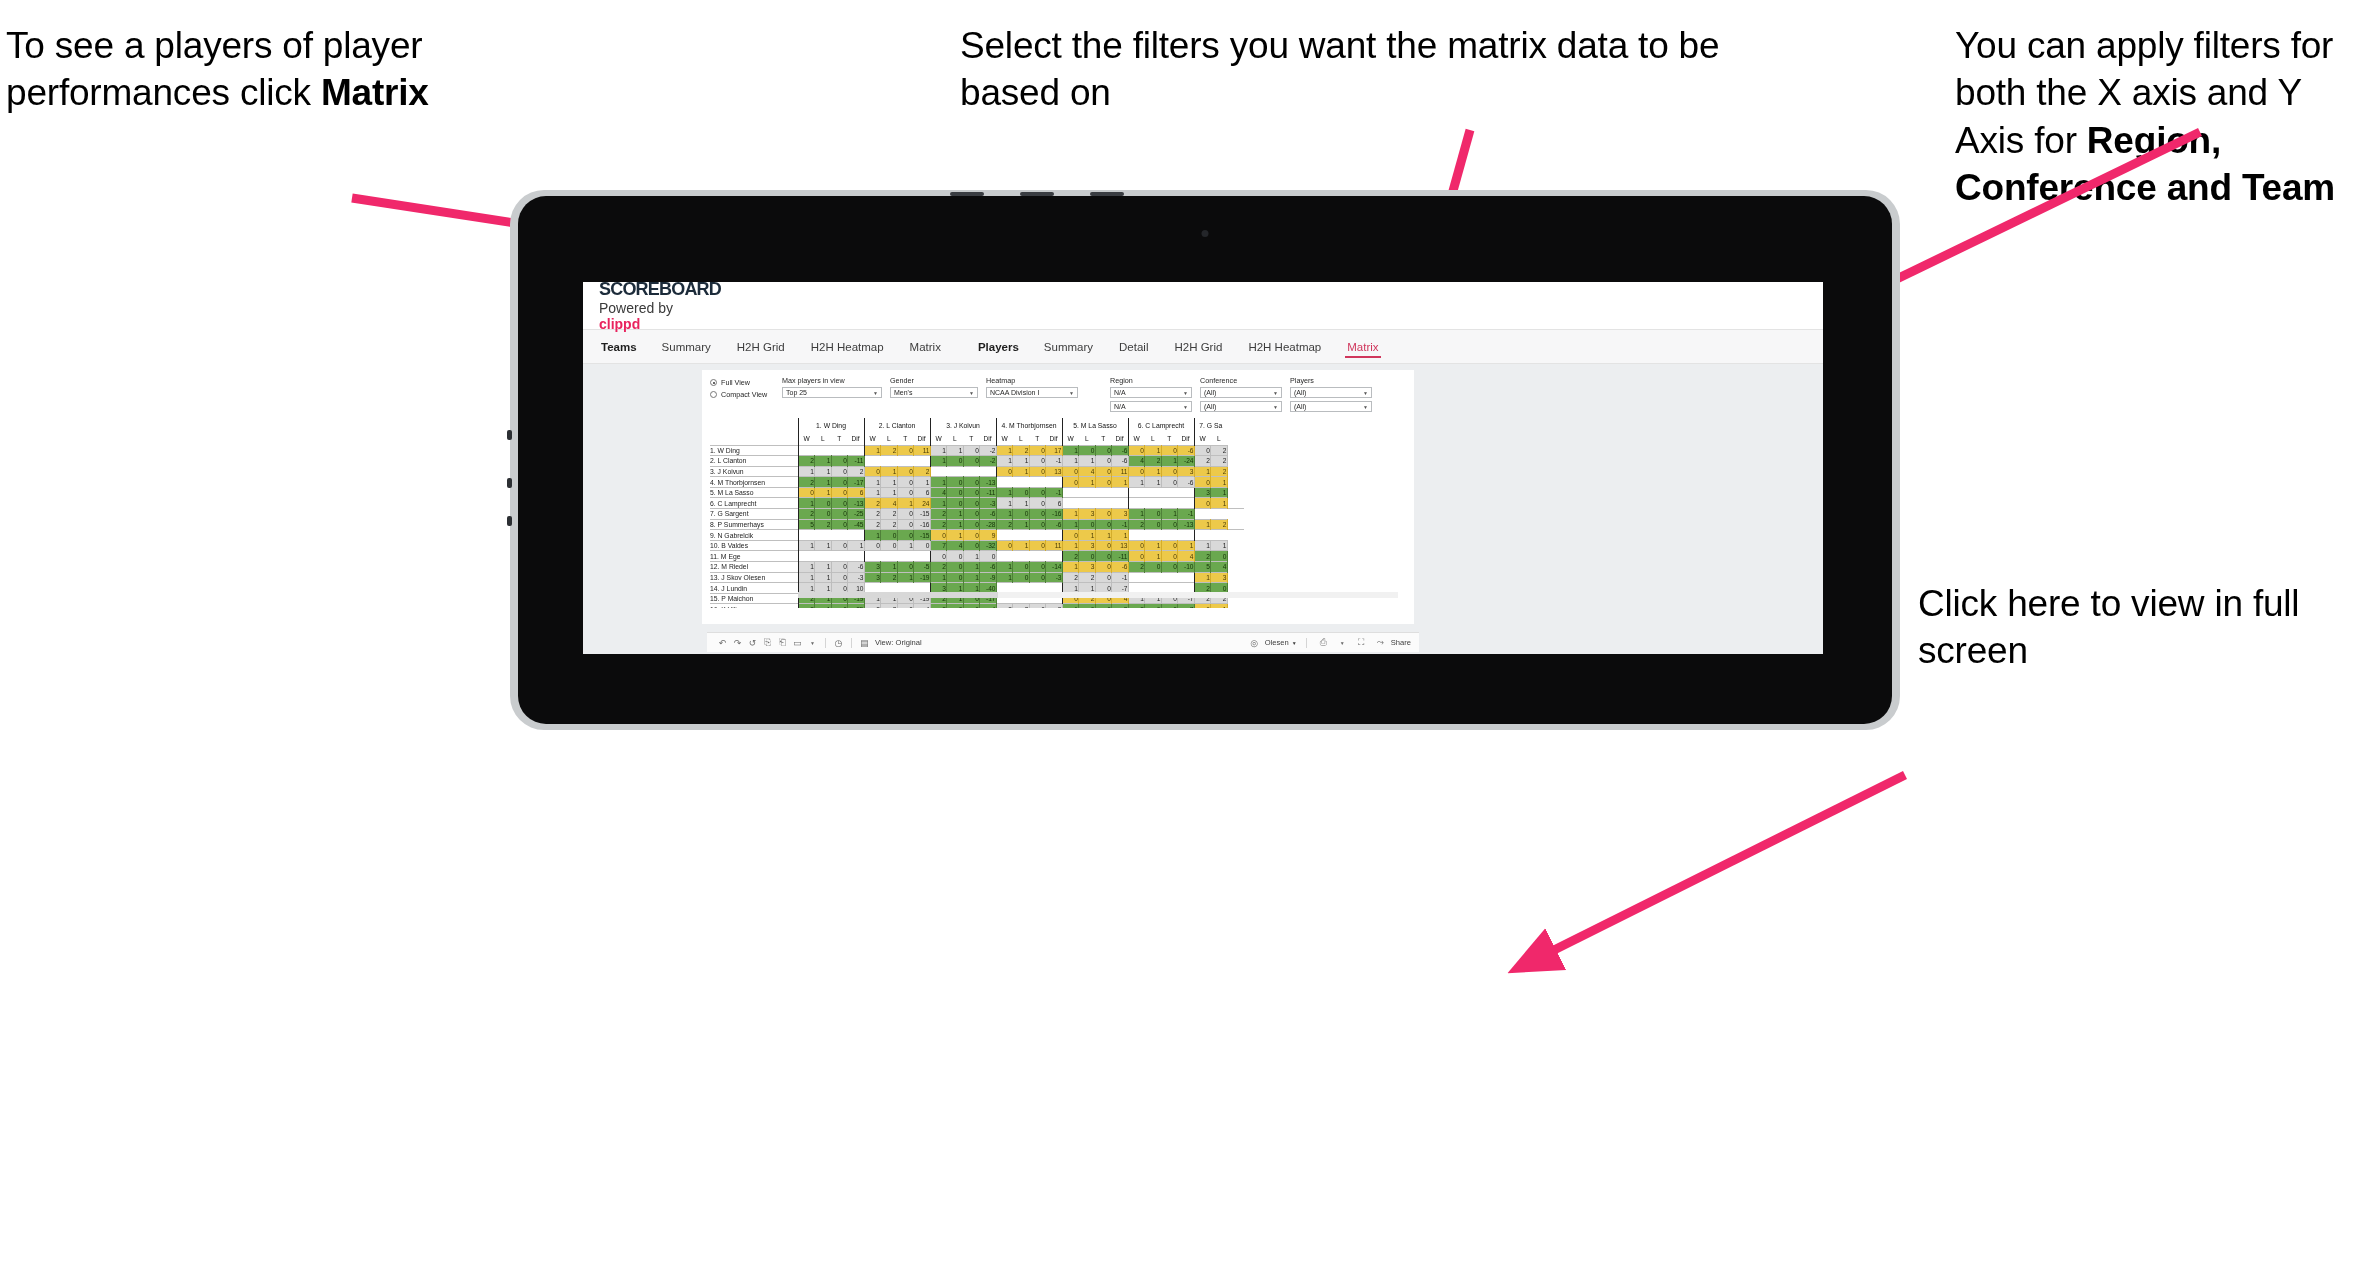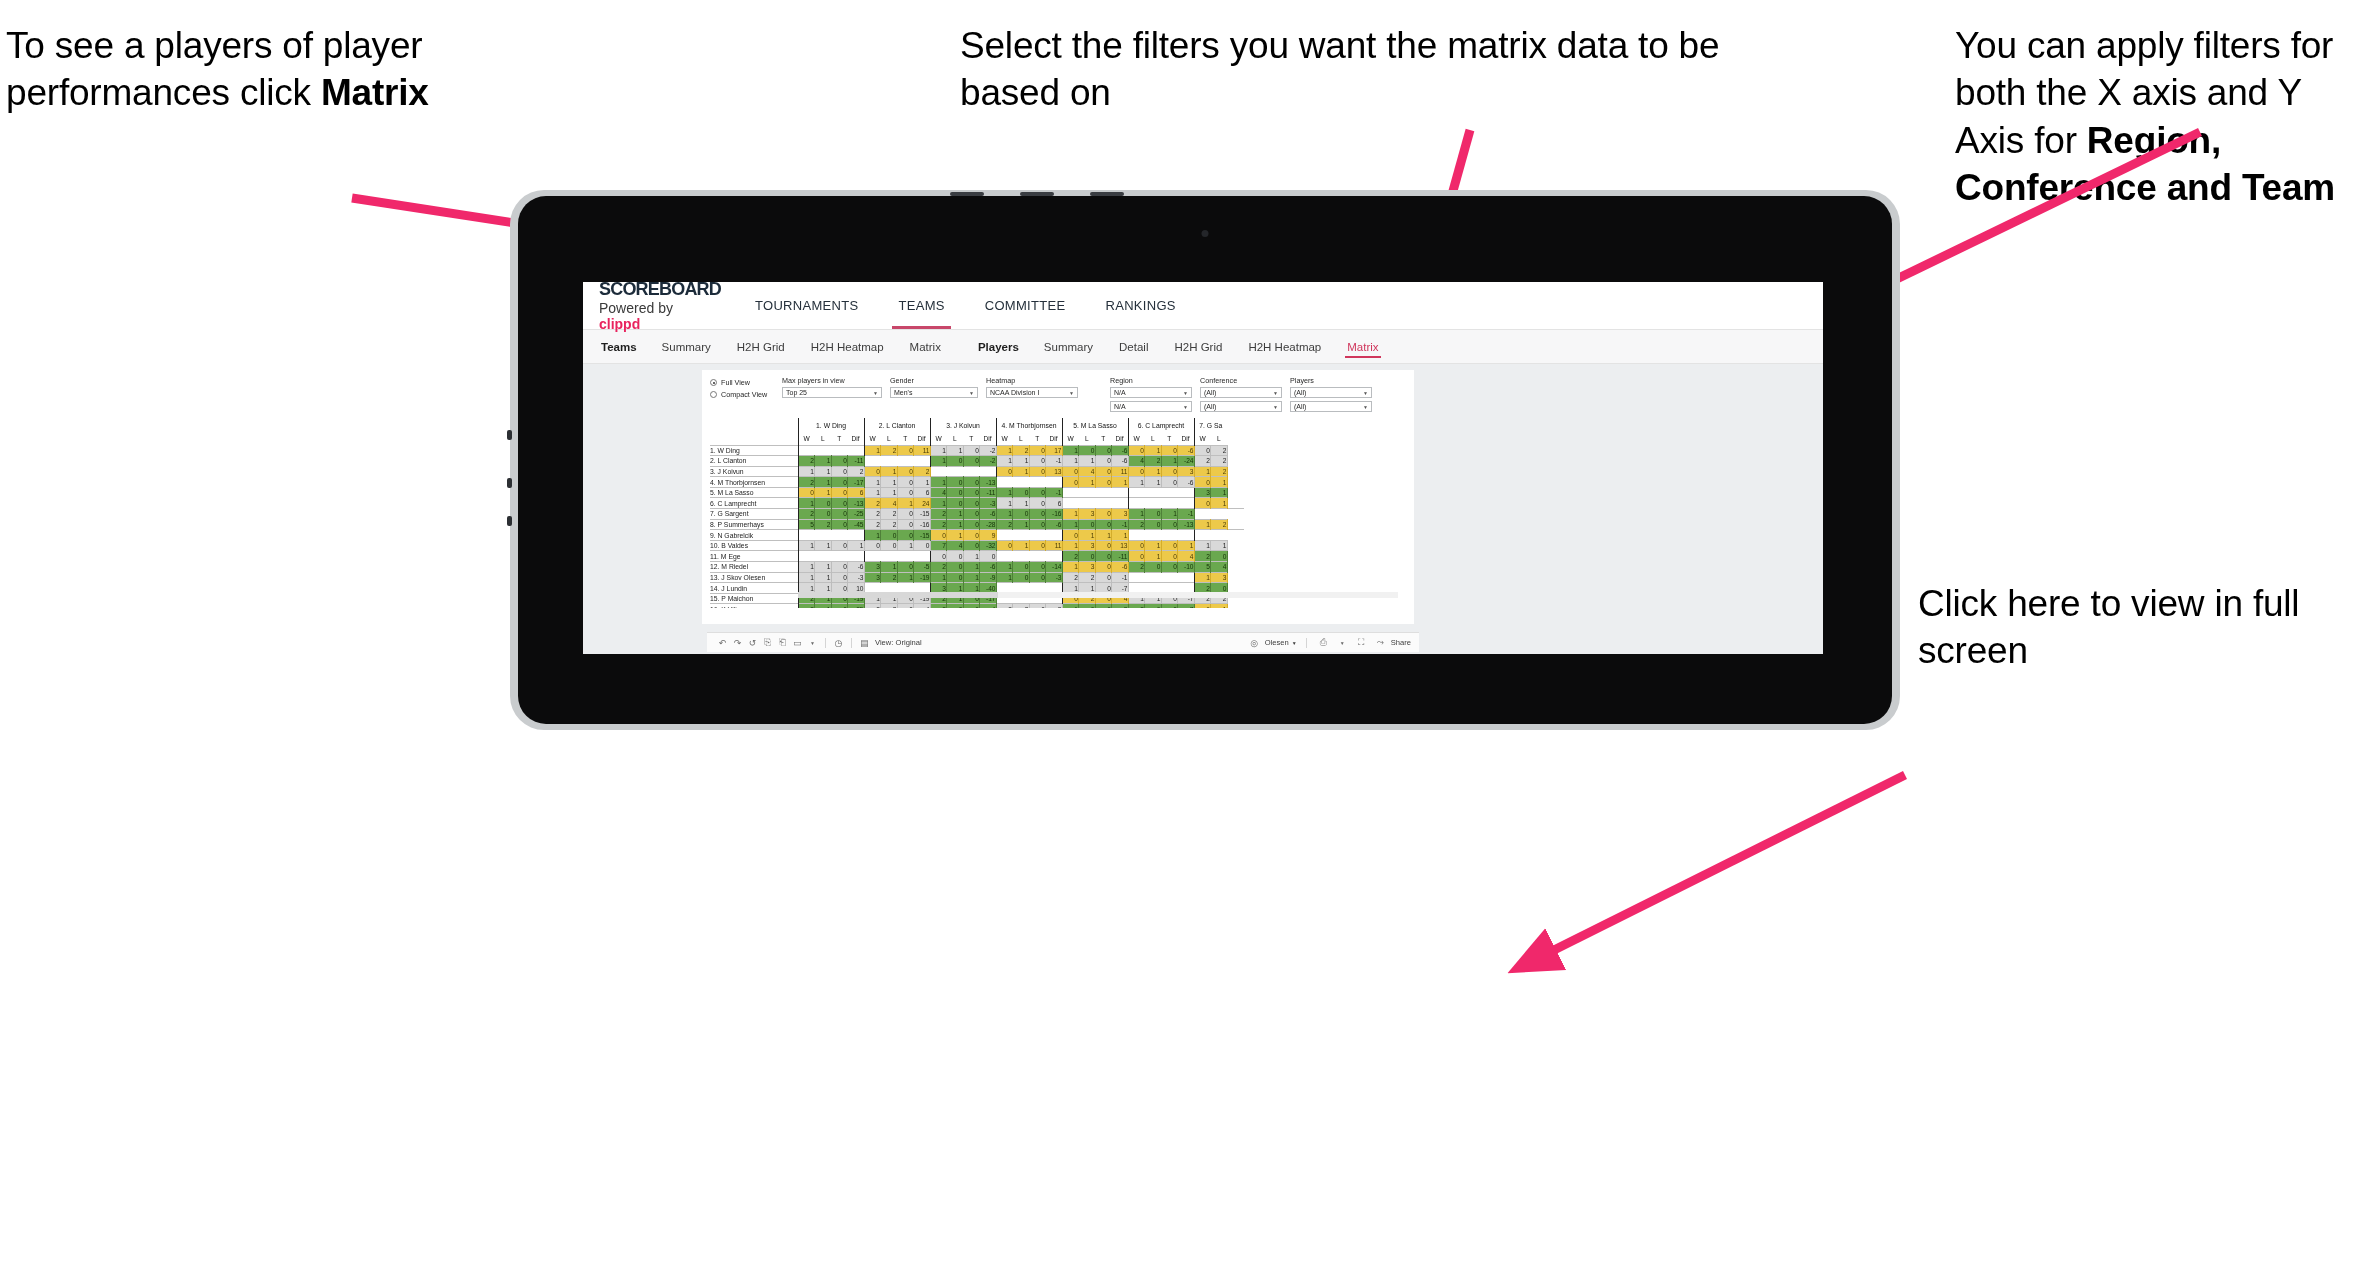--- a/index.html
+++ b/index.html
@@ -281,26 +281,20 @@
   <div class="tablet-bezel">
     <div class="tablet-cam"></div>
   </div>
 
   <div class="tablet-screen">
 
     <div class="app-header">
       <div class="logo-block">
         <div class="logo-main">SCOREBOARD</div>
         <div class="logo-sub"><span>Powered by </span><span class="brand">clippd</span></div>
-      </div>
-      <div class="topnav">
-        <div class="topnav-item">TOURNAMENTS</div>
-        <div class="topnav-item active">TEAMS</div>
-        <div class="topnav-item">COMMITTEE</div>
-        <div class="topnav-item">RANKINGS</div>
       </div>
     </div>
 
     <div class="subnav">
       <div class="subnav-group">
         <div class="subnav-lead">Teams</div>
         <div class="subnav-item">Summary</div>
         <div class="subnav-item">H2H Grid</div>
         <div class="subnav-item">H2H Heatmap</div>
         <div class="subnav-item">Matrix</div>

